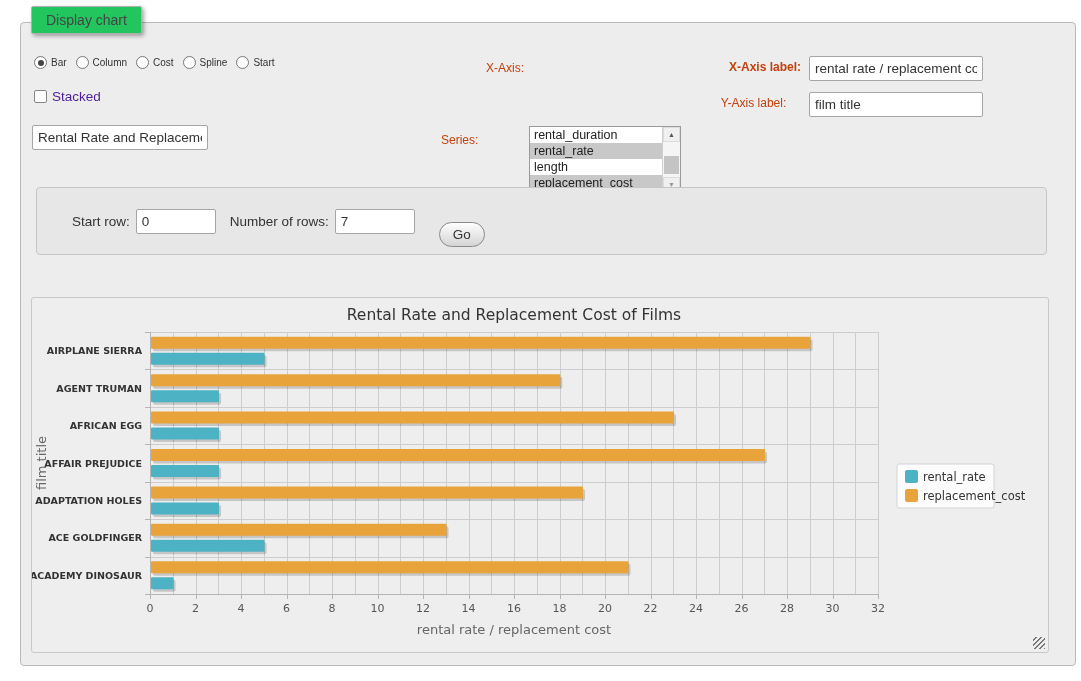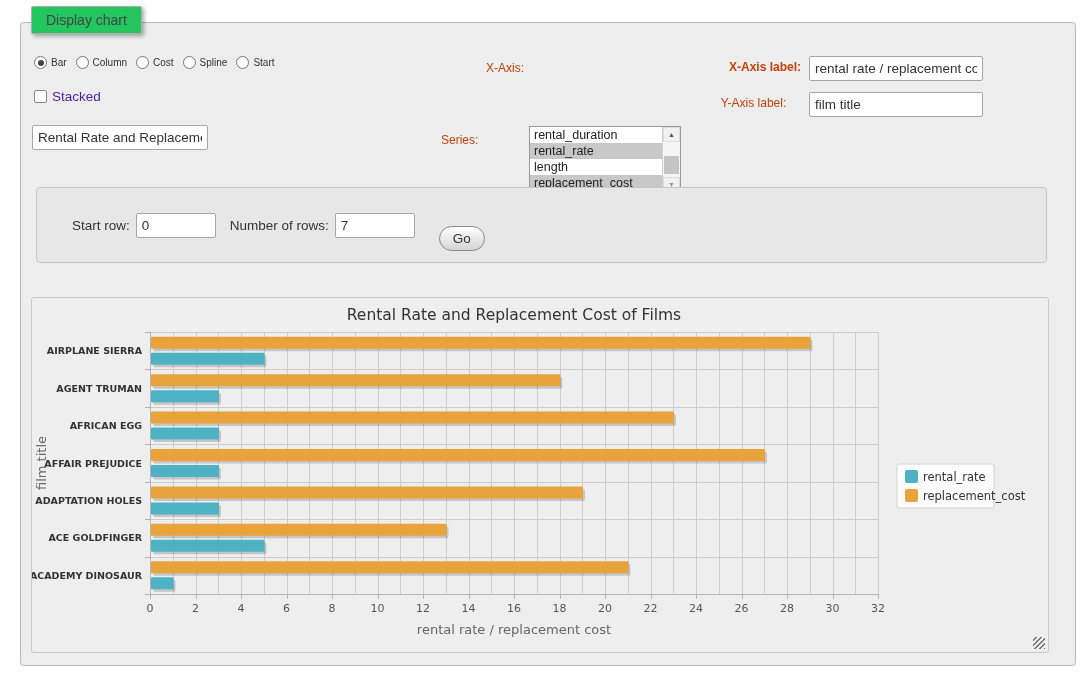--- a/index.html
+++ b/index.html
@@ -36,21 +36,21 @@
   .lb-item{height:16px;line-height:16px;font-size:12.5px;color:#222;padding-left:4px;
     white-space:nowrap;}
   .lb-item.sel{background:#c8c8c8;}
   .sbar{width:17px;border-left:1px solid #d0d0d0;background:#f5f5f5;display:flex;
     flex-direction:column;}
   .sbtn{height:15px;background:#f0f0f0;border:1px solid #dcdcdc;box-sizing:border-box;
     font-size:7px;color:#555;display:flex;align-items:center;justify-content:center;}
   .strack{flex:1;position:relative;}
   .sthumb{position:absolute;left:1px;right:1px;top:40%;height:18px;background:#c4c4c4;}
   
-  .rows-panel{position:absolute;left:15px;top:164px;width:1011px;height:76px;background:#e7e7e7;
+  .rows-panel{position:absolute;left:15px;top:164px;width:1011px;height:68px;background:#e7e7e7;
     border:1px solid #c6c6c6;border-radius:4px;box-sizing:border-box;display:flex;
     align-items:center;padding-left:35px;}
   .rows-panel .flabel{font-size:13.5px;color:#333;margin-right:6px;}
   .rows-panel input{border:1px solid #a6a6a6;border-radius:2px;height:25px;width:80px;
     font-size:13.5px;color:#333;padding:0 5px;box-sizing:border-box;
     font-family:"Liberation Sans",sans-serif;margin-right:14px;background:#fff;}
   .go-btn{border:1px solid #8a8a8a;border-radius:13px;background:linear-gradient(#fefefe,#d4d4d4);
     font-size:13.5px;color:#333;padding:4px 13px;margin-left:10px;cursor:pointer;
     font-family:"Liberation Sans",sans-serif;margin-top:26px;}
   

